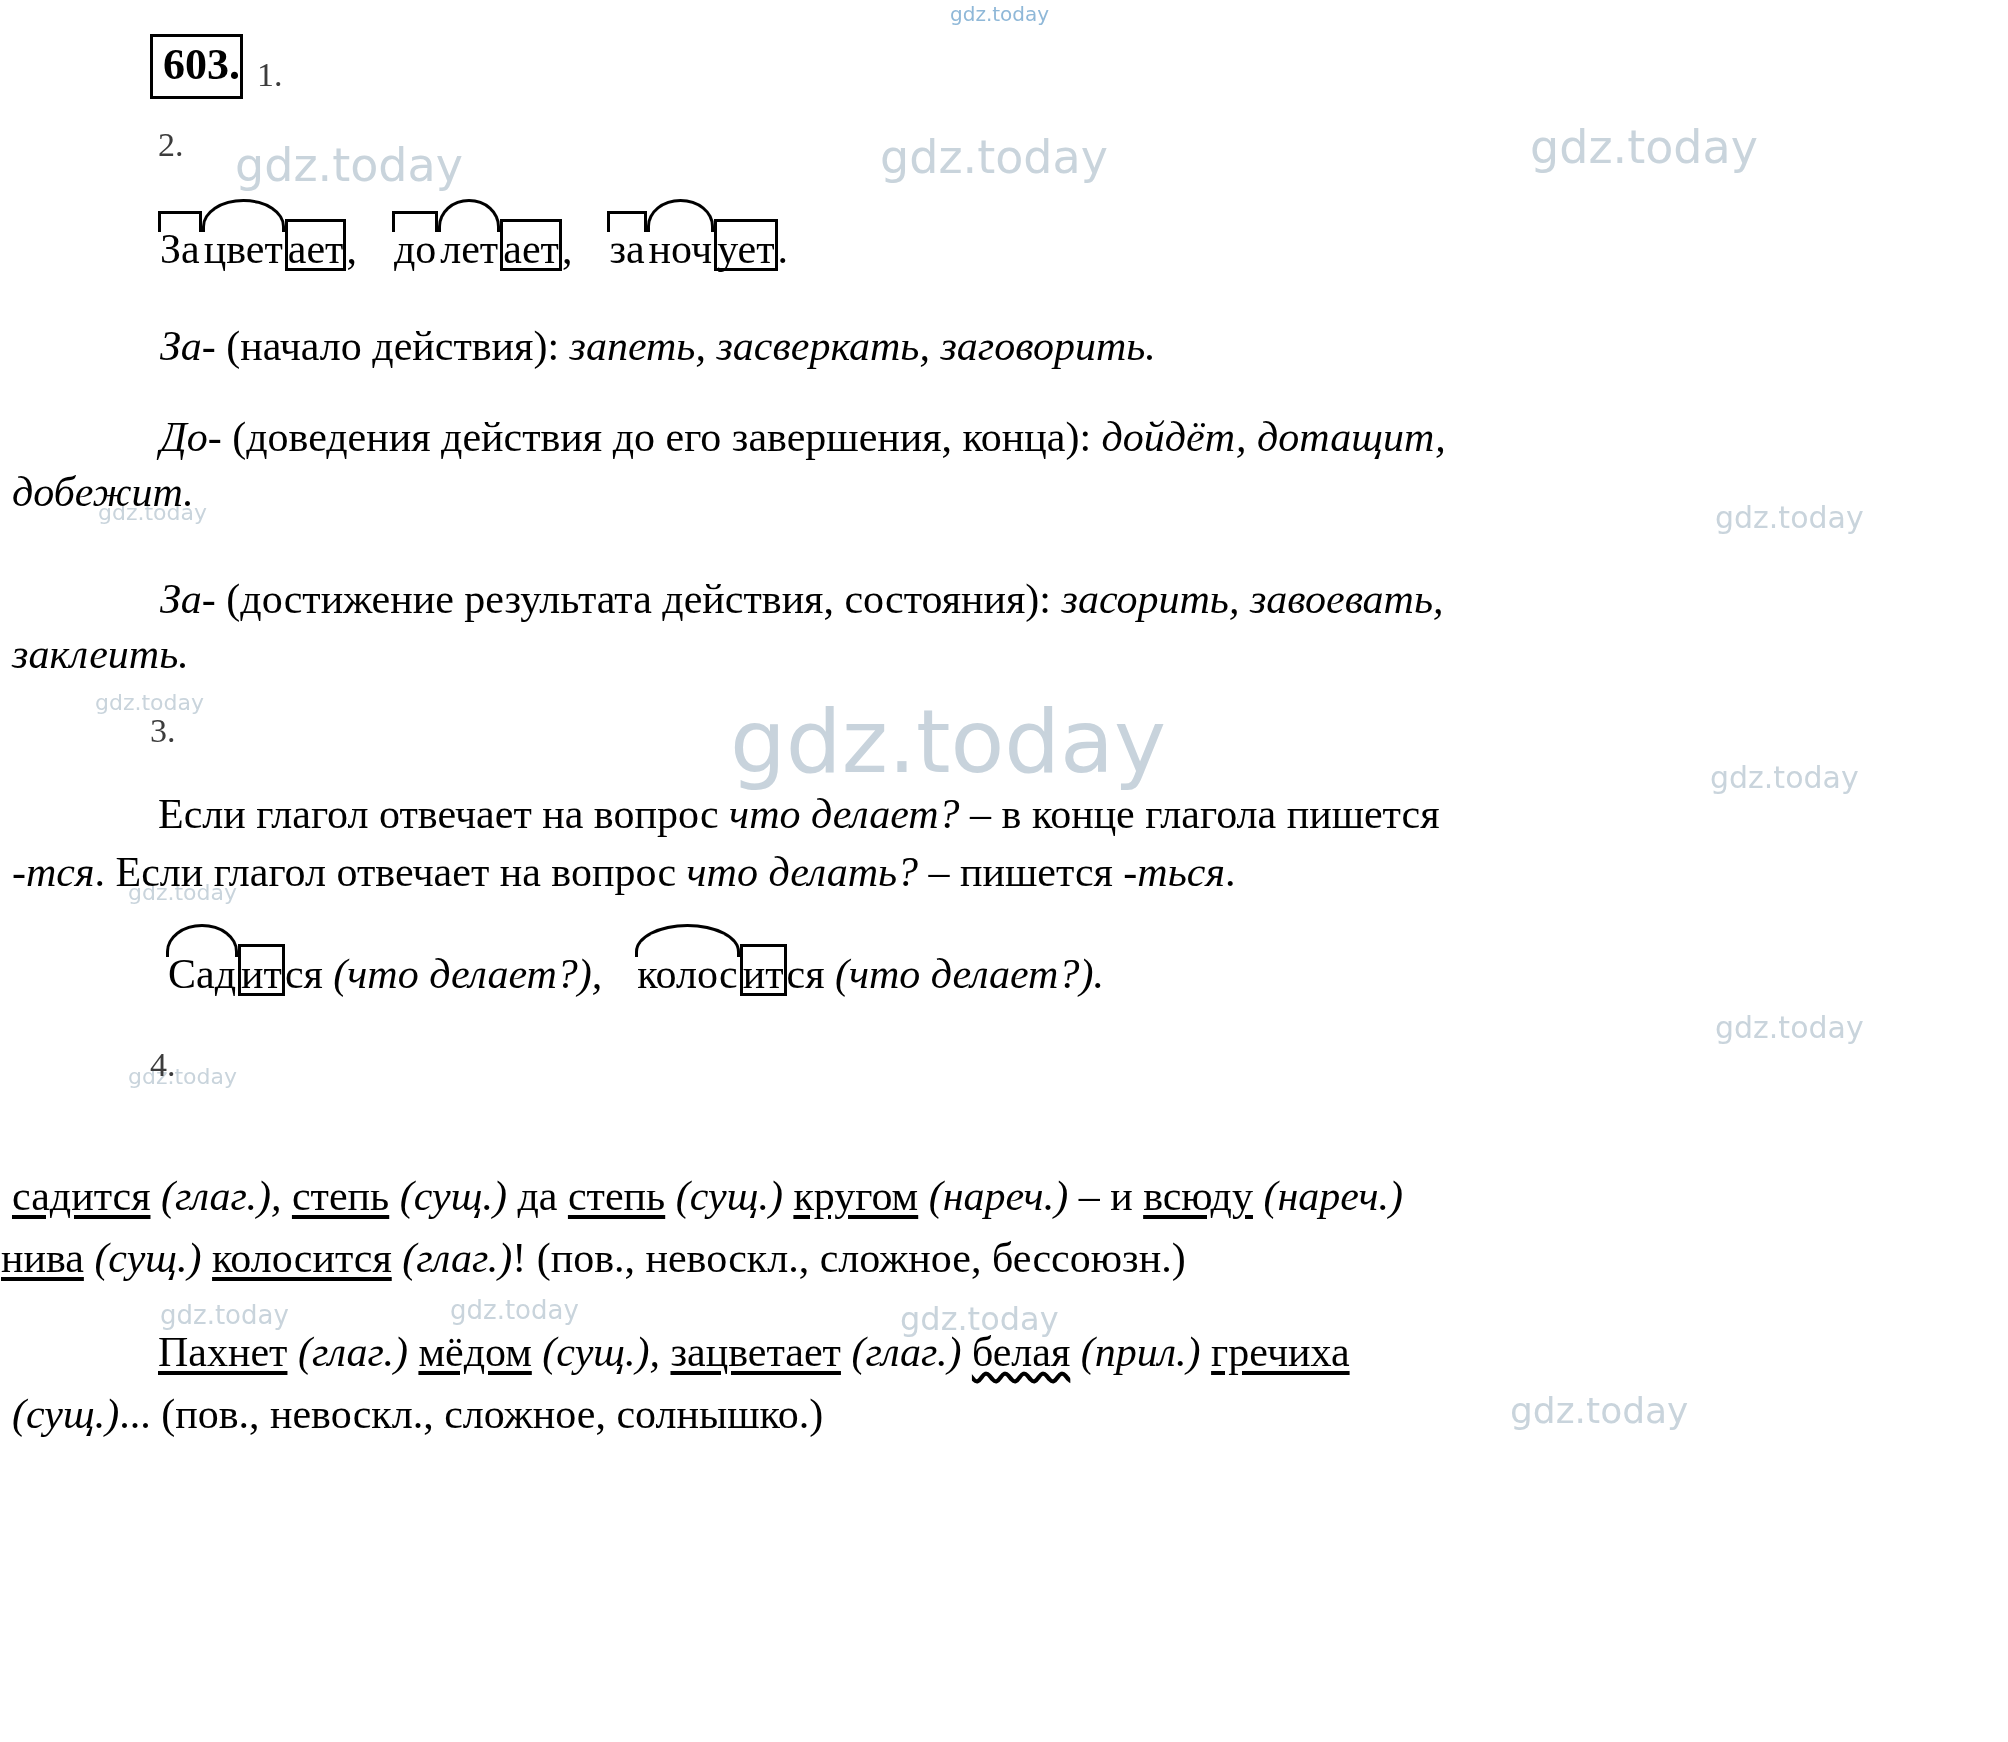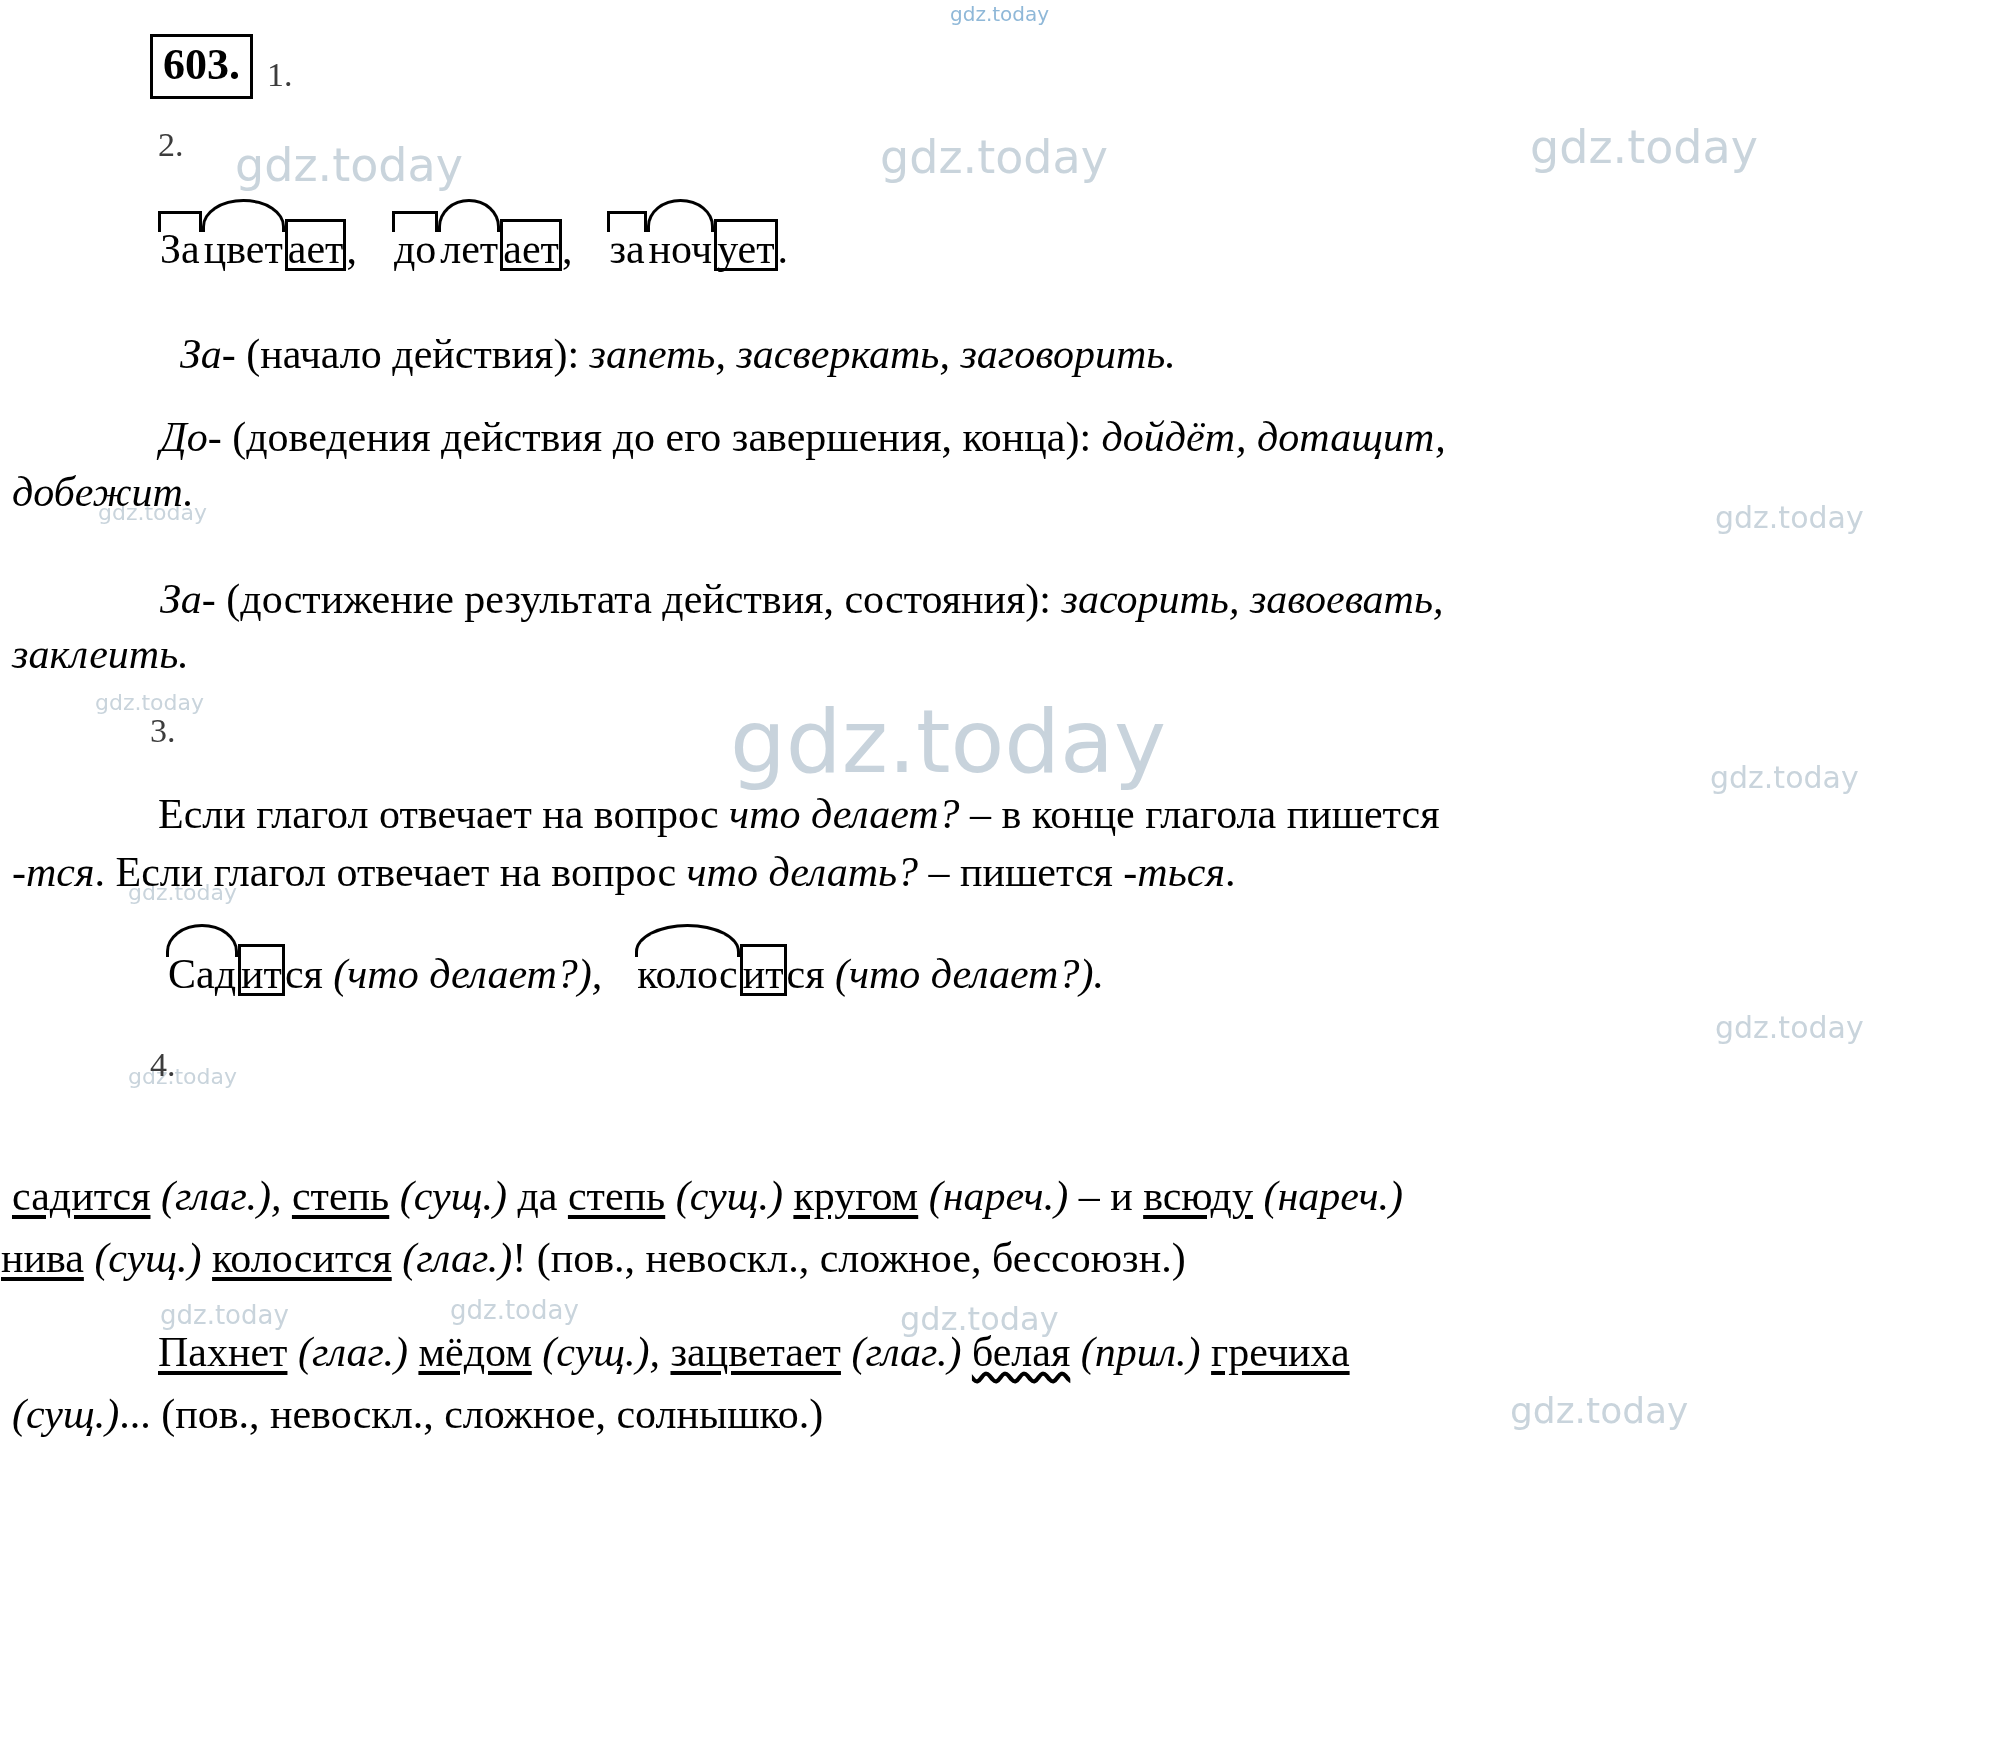--- a/index.html
+++ b/index.html
@@ -39,21 +39,21 @@
     display: flex;
     align-items: flex-start;
     gap: 14px;
   }
   .ex-num {
     border: 3px solid #000;
     font-family: "Liberation Serif", serif;
     font-weight: bold;
     font-size: 44px;
     line-height: 1;
-    padding: 6px 10px 9px 10px;
+    padding: 6px 0 9px 10px;
   }
   .item-marker {
     font-family: "Liberation Serif", serif;
     font-size: 34px;
     color: #3c3c3c;
     line-height: 1;
     padding-top: 24px;
   }
 
   .marker-2 {
@@ -181,21 +181,21 @@
   <div class="marker-2">2.</div>
 
   <div class="line" style="left:158px;top:225px;">
     <span class="morph"><span class="pref">За</span><span class="root">цвет</span><span class="endbox">ает</span></span><span>,</span>
     <span style="display:inline-block;width:14px;"></span>
     <span class="morph"><span class="pref">до</span><span class="root">лет</span><span class="endbox">ает</span></span><span>,</span>
     <span style="display:inline-block;width:14px;"></span>
     <span class="morph"><span class="pref">за</span><span class="root">ноч</span><span class="endbox">ует</span></span><span>.</span>
   </div>
 
-  <div class="line" style="left:160px;top:330px;margin-left:20px;">
+  <div class="line" style="left:160px;top:322px;">
     <span class="it">За-</span>
     <span>(начало действия):</span>
     <span class="it">запеть, засверкать, заговорить.</span>
   </div>
 
   <div class="line" style="left:160px;top:413px;">
     <span class="it">До-</span>
     <span>(доведения действия до его завершения, конца):</span>
     <span class="it">дойдёт, дотащит,</span>
   </div>

